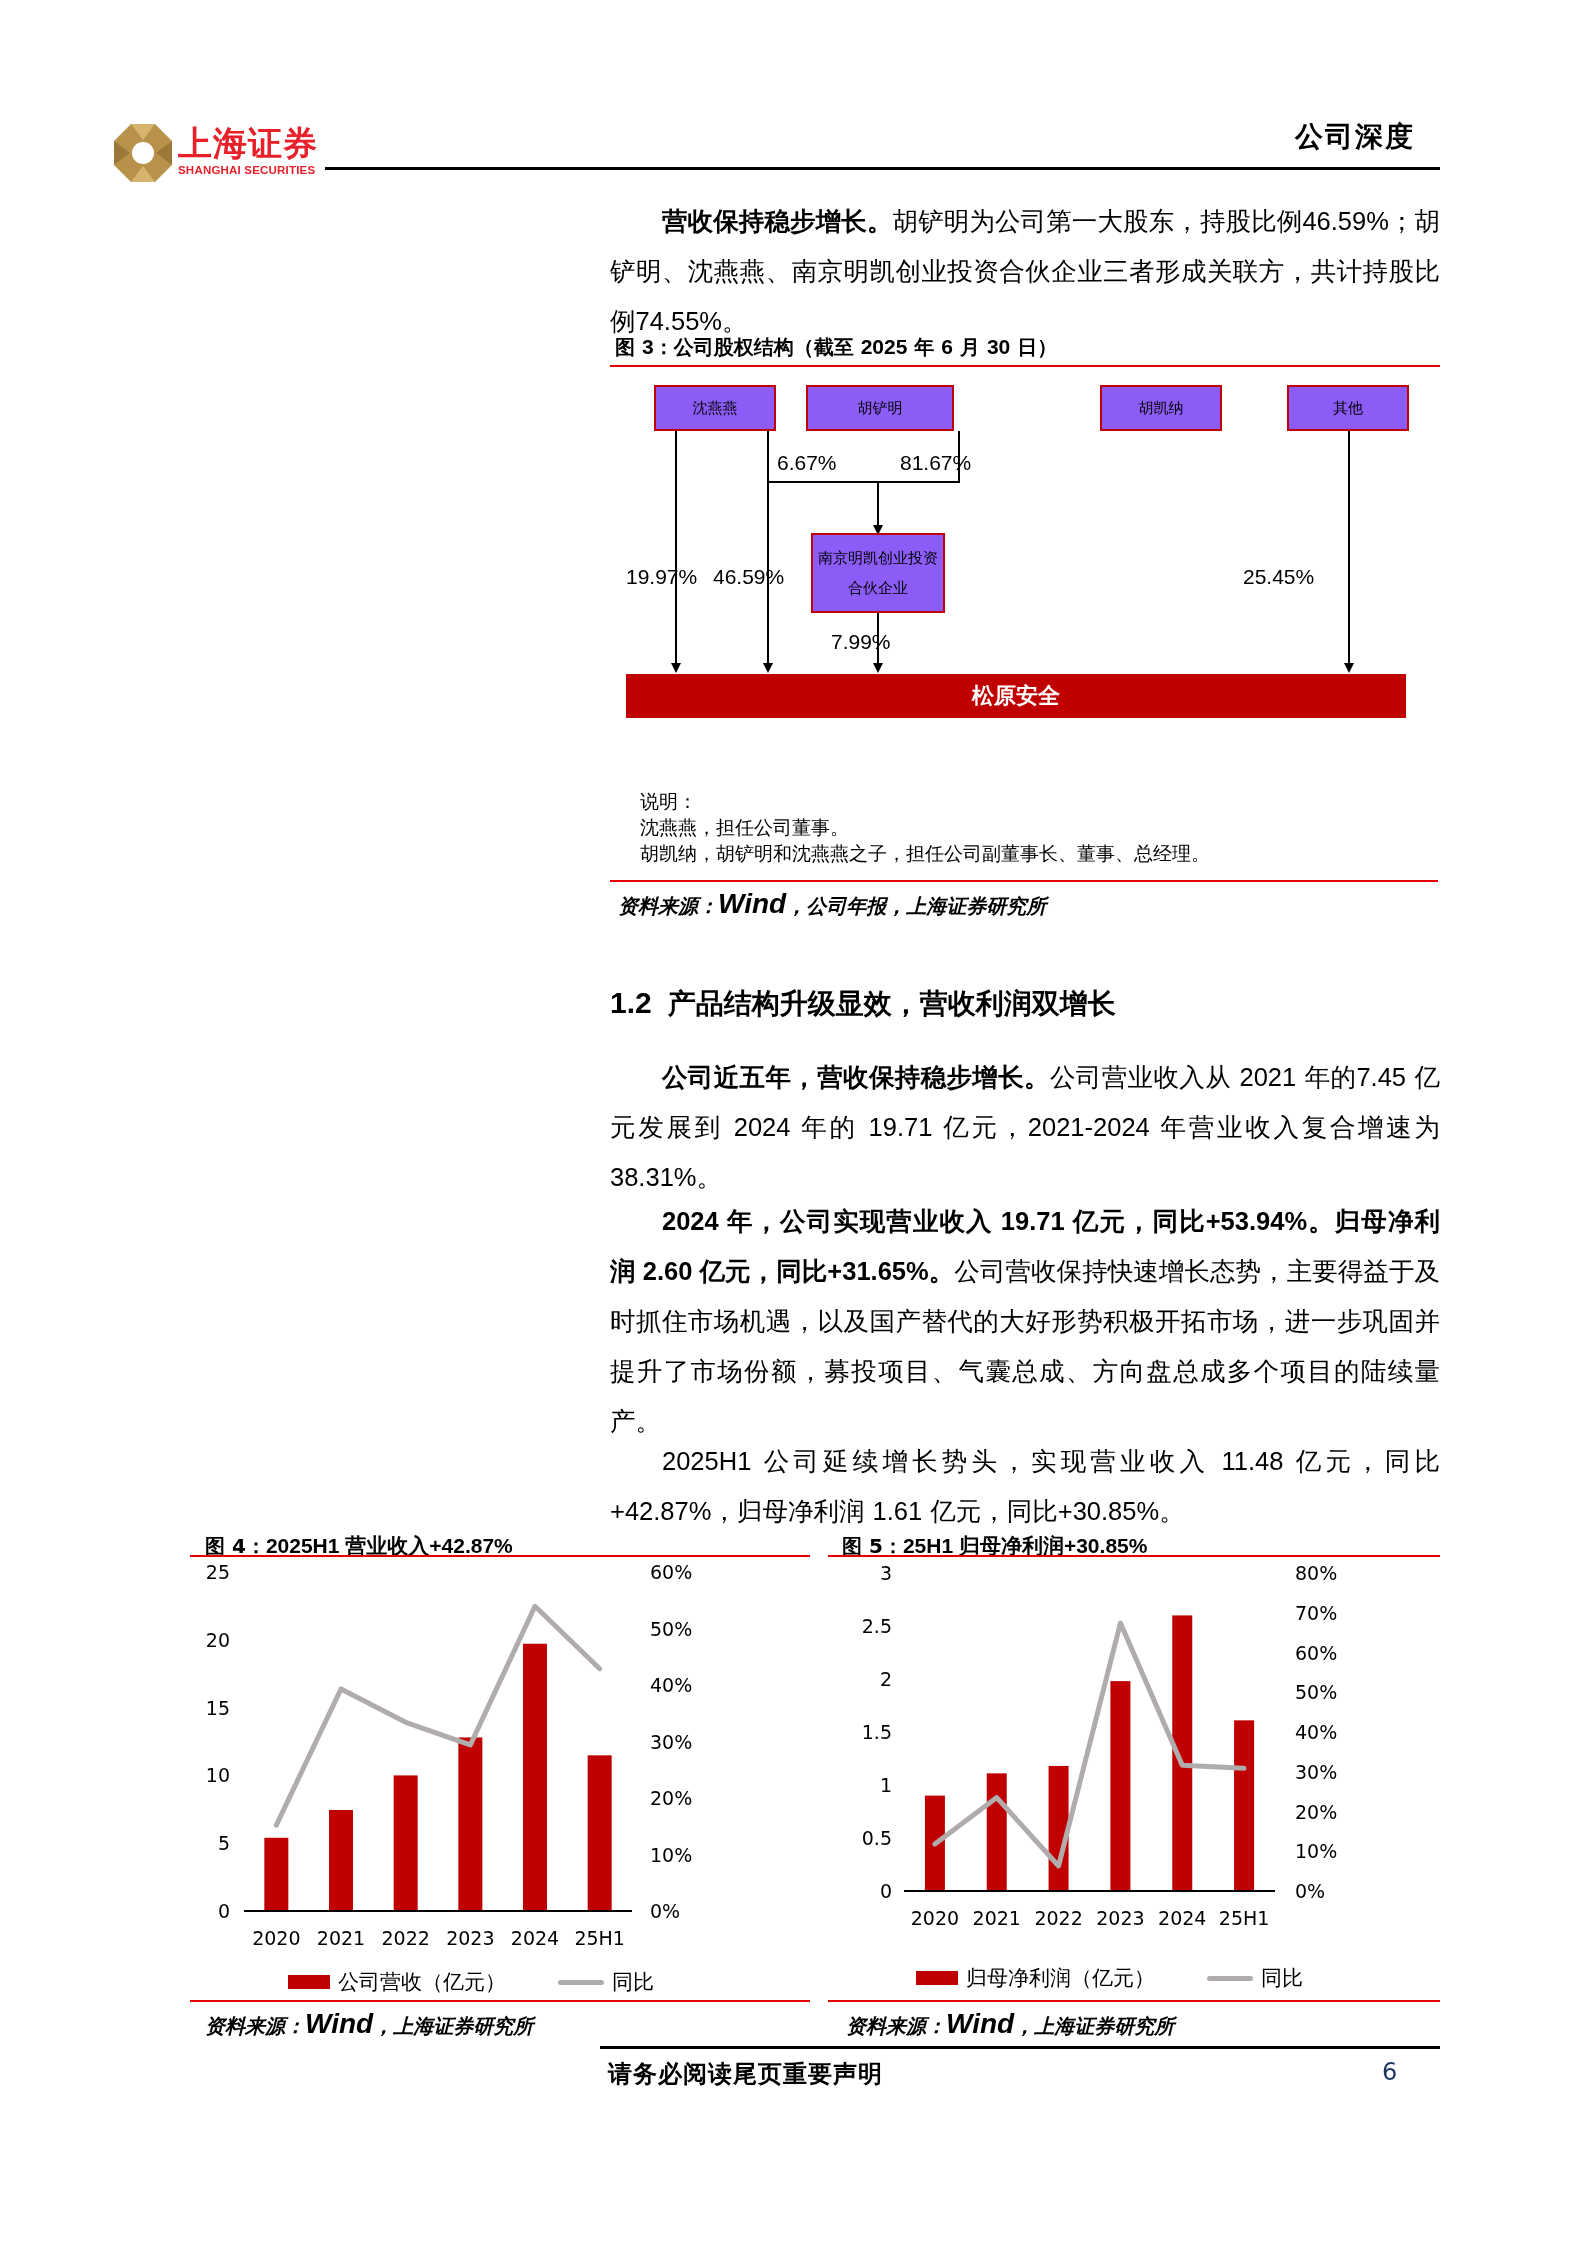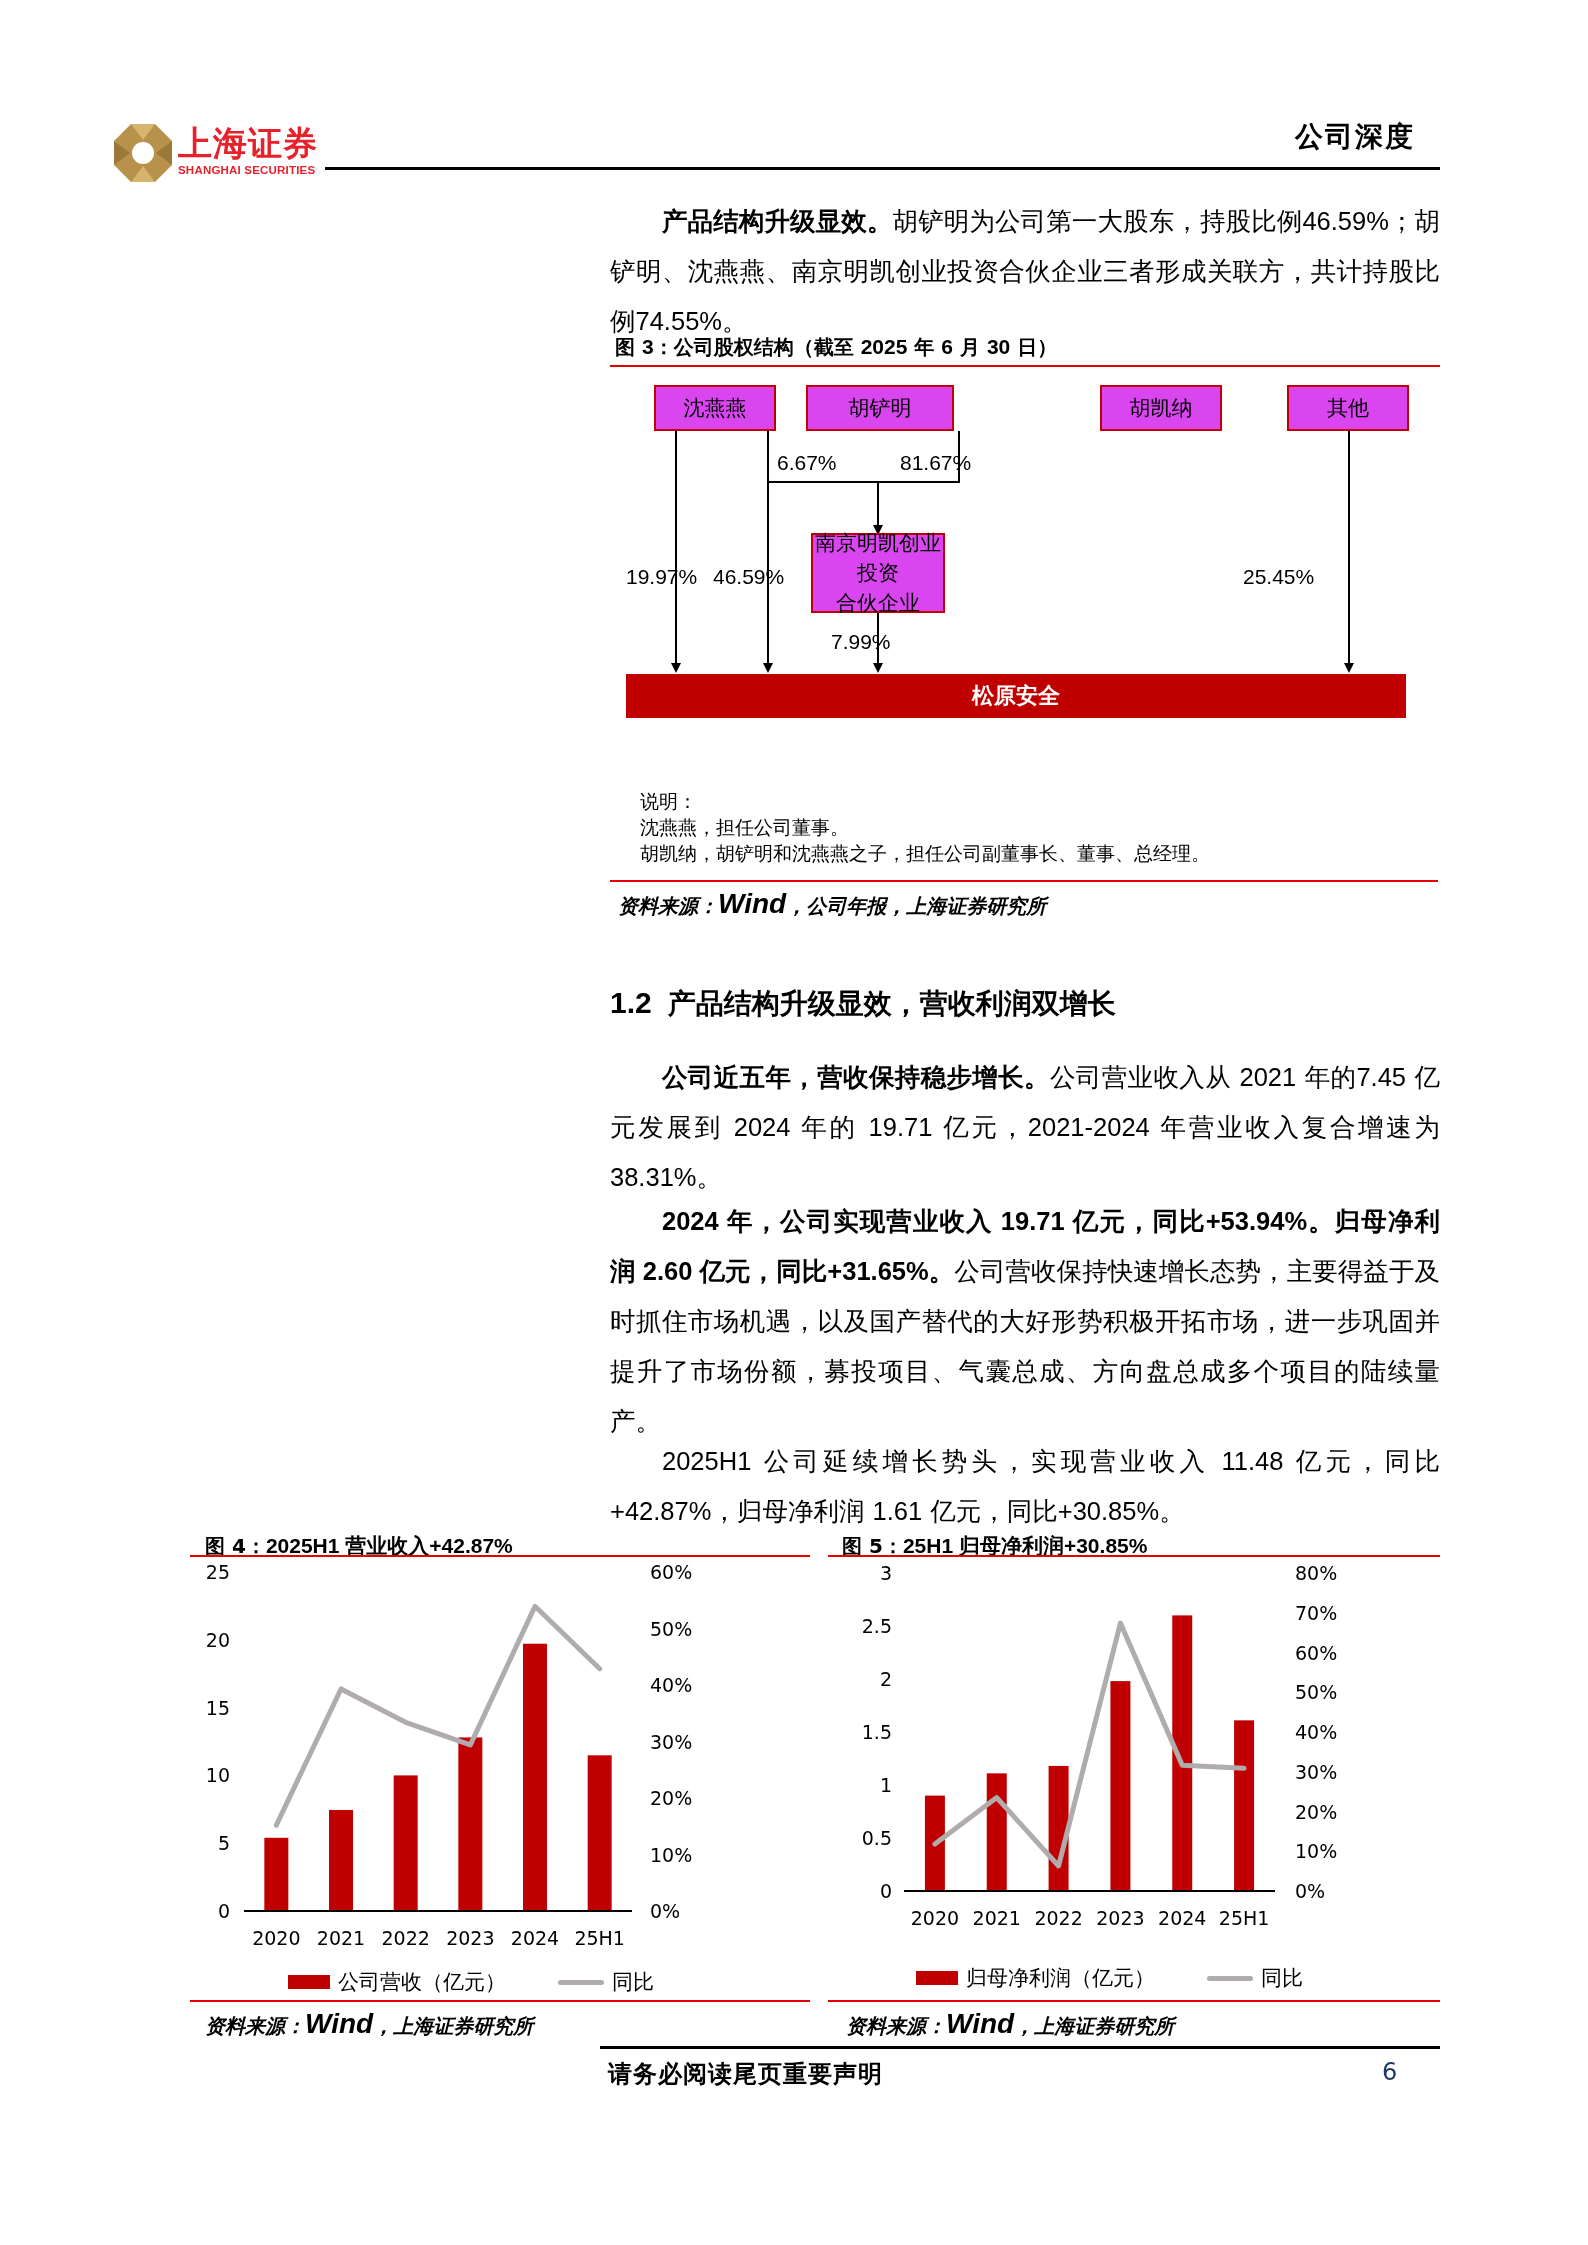--- a/index.html
+++ b/index.html
@@ -15,21 +15,21 @@
   .para { left: 610px; width: 830px; font-size: 25.5px; line-height: 50px; text-align: justify; }
   .para .num { font-family: "Liberation Sans", sans-serif; }
   .b { font-weight: bold; }
   .indent { text-indent: 52px; }
   .fig-title { font-family: "DejaVu Sans", sans-serif; font-weight: bold; font-size: 20px; }
   .fig-title .num { font-family: "Liberation Sans", sans-serif; font-size: 21px; }
   .source { font-family: "DejaVu Serif", serif; font-style: italic; font-weight: bold; font-size: 20px; }
   .source .num { font-family: Liberation Sans, sans-serif; font-size: 28px; }
   .redline { height: 2px; background: #e60000; }
   
-  .box { position: absolute; border: 2px solid #c00000; background: #d946ef; display: flex; align-items: center; justify-content: center; font-size: 21px; text-align: center; line-height: 30px; box-sizing: border-box; }
+  .box { position: absolute; border: 2px solid #c00000; background: #8b5cf6; display: flex; align-items: center; justify-content: center; font-size: 15px; text-align: center; line-height: 30px; box-sizing: border-box; }
   .pct { position: absolute; font-family: "Liberation Sans", sans-serif; font-size: 21px; }
   .vline { position: absolute; width: 2px; background: #000; }
   .hline { position: absolute; height: 2px; background: #000; }
   .arrow { position: absolute; width: 0; height: 0; border-left: 5px solid transparent; border-right: 5px solid transparent; border-top: 10px solid #000; }
   .target { left: 626px; top: 674px; width: 780px; height: 44px; background: #c00000; color: #fff; font-family: "DejaVu Sans", sans-serif; font-weight: bold; font-size: 22px; display: flex; align-items: center; justify-content: center; }
   .notes { left: 640px; top: 740px; font-size: 19px; line-height: 26px; margin-top: 48px; }
   .h2 { left: 610px; top: 985px; font-family: "DejaVu Sans", sans-serif; font-weight: bold; font-size: 28px; }
   .h2 .num { font-family: "Liberation Sans", sans-serif; font-size: 30px; margin-right: 16px; }
   
   .chart { position: absolute; }
@@ -50,21 +50,21 @@
   <polygon points="43,60 31,44 19,60" fill="#d6b46e"></polygon>
   <polygon points="2,43 18,31 2,19" fill="#9c7838"></polygon>
   <circle cx="31" cy="31" r="11" fill="#ffffff"></circle>
 </svg>
 <div class="abs logo-cn">上海证券</div>
 <div class="abs logo-en">SHANGHAI SECURITIES</div>
 <div class="abs header-line"></div>
 <div class="abs header-title">公司深度</div>
 
 <div class="abs para indent" style="top: 196px;">
-  <span class="b">产品结构升级显效。</span><span>胡铲明为公司第一大股东，持股比例</span><span class="num">46.59%</span><span>；胡铲明、沈燕燕、南京明凯创业投资合伙企业三者形成关联方，共计持股比例</span><span class="num">74.55%</span><span>。</span>
+  <span class="b">营收保持稳步增长。</span><span>胡铲明为公司第一大股东，持股比例</span><span class="num">46.59%</span><span>；胡铲明、沈燕燕、南京明凯创业投资合伙企业三者形成关联方，共计持股比例</span><span class="num">74.55%</span><span>。</span>
 </div>
 
 <div class="abs fig-title" style="left: 615px; top: 334px;">
   <span>图</span>
   <span class="num">3</span><span>：公司股权结构（截至</span>
   <span class="num">2025</span>
   <span>年</span>
   <span class="num">6</span>
   <span>月</span>
   <span class="num">30</span>

